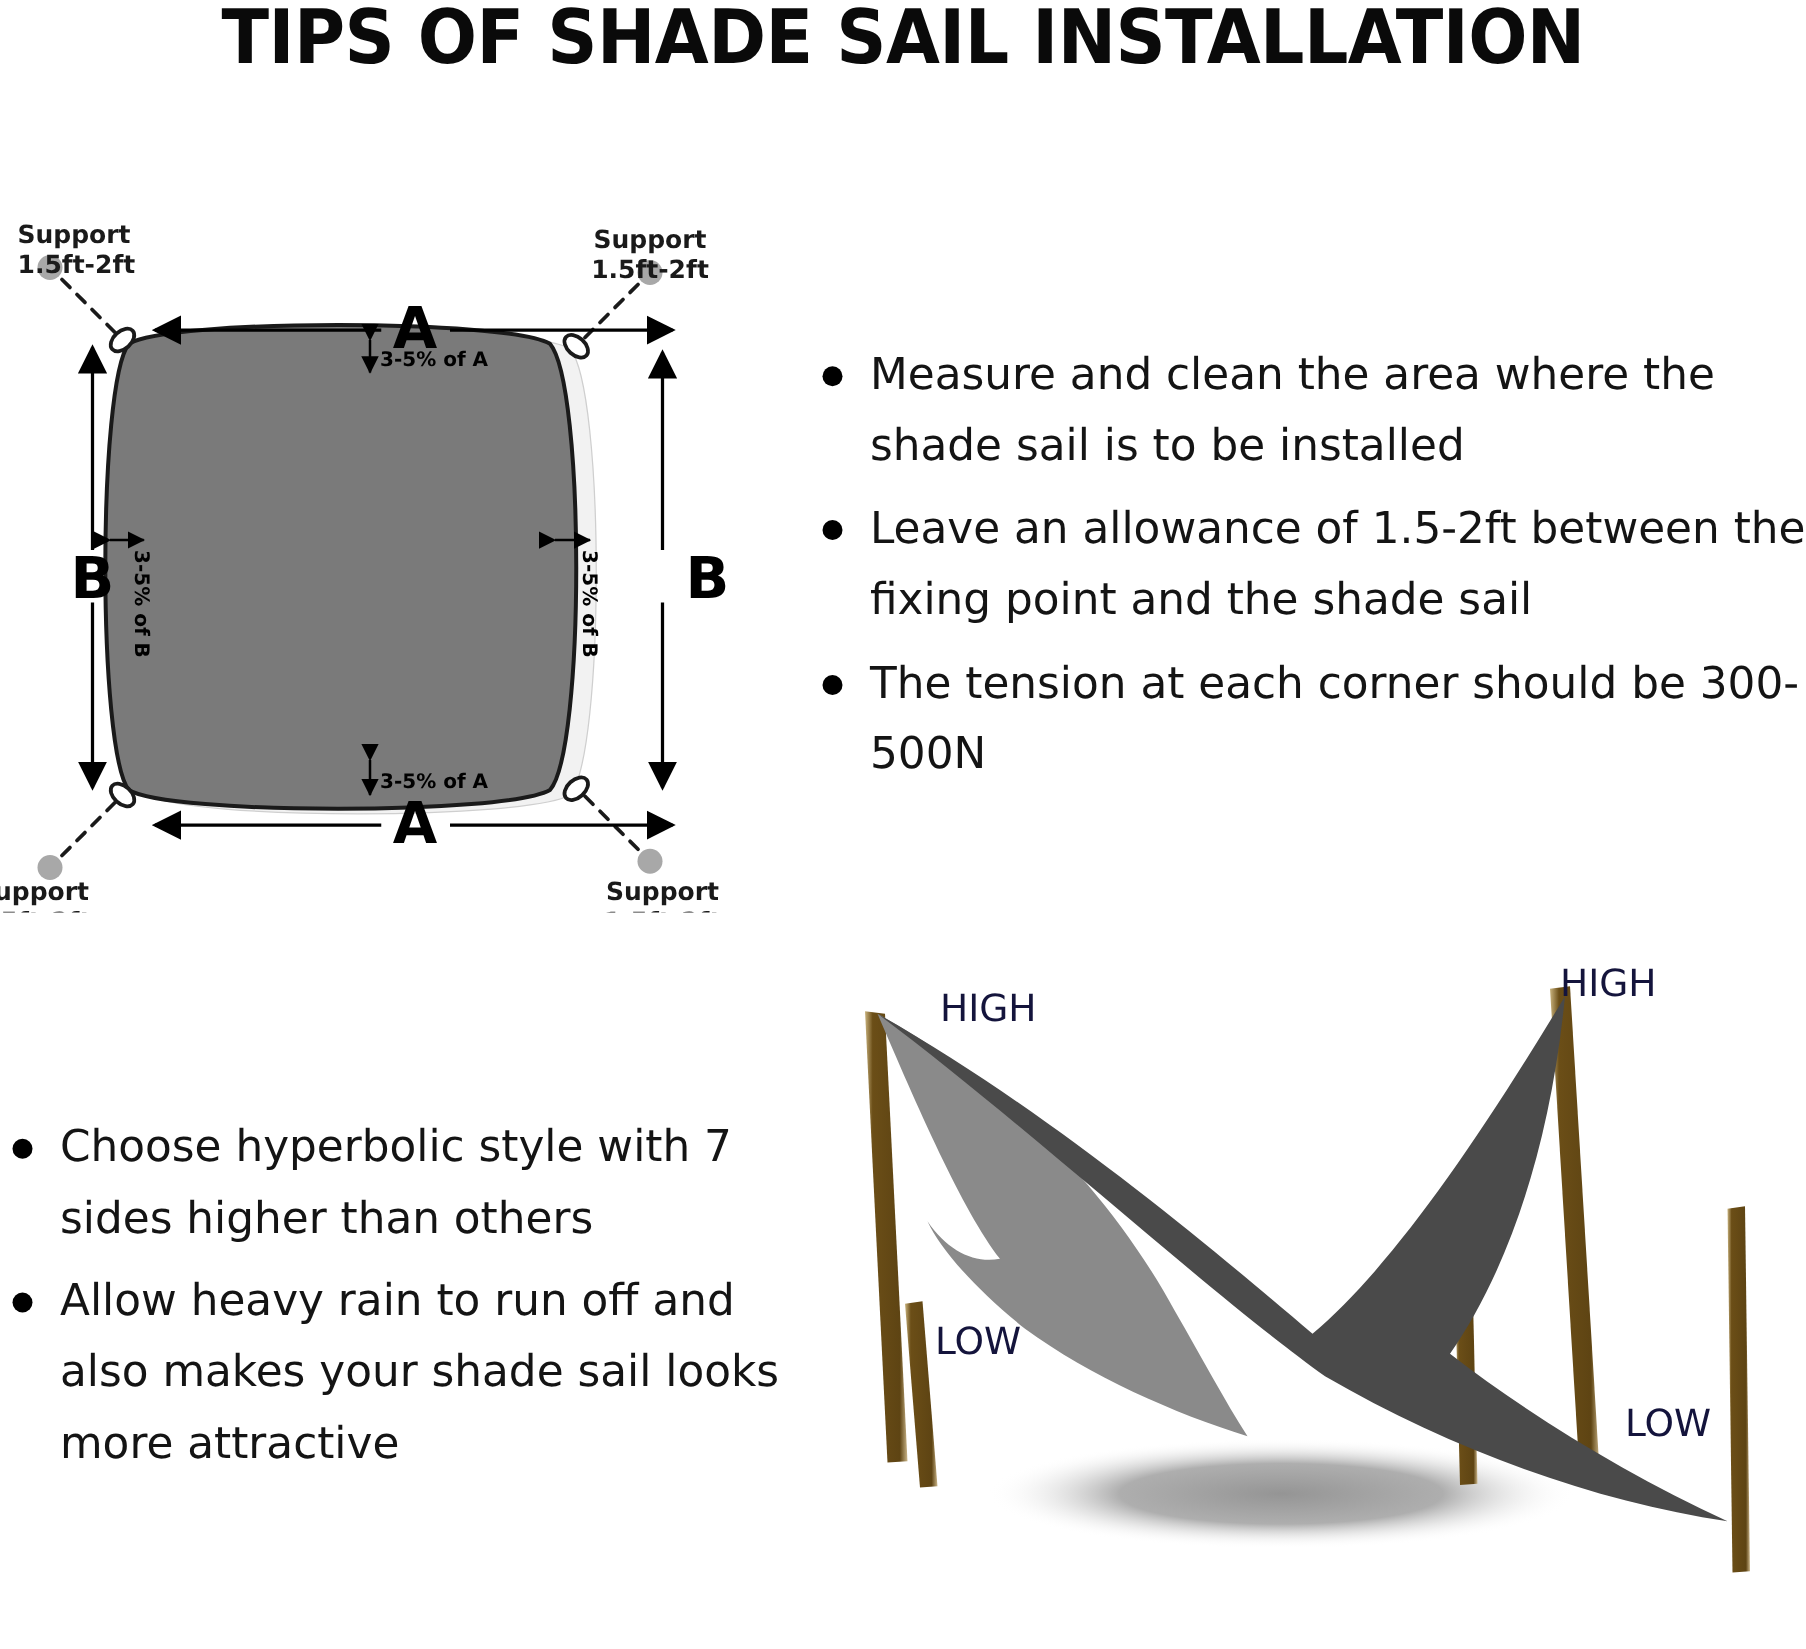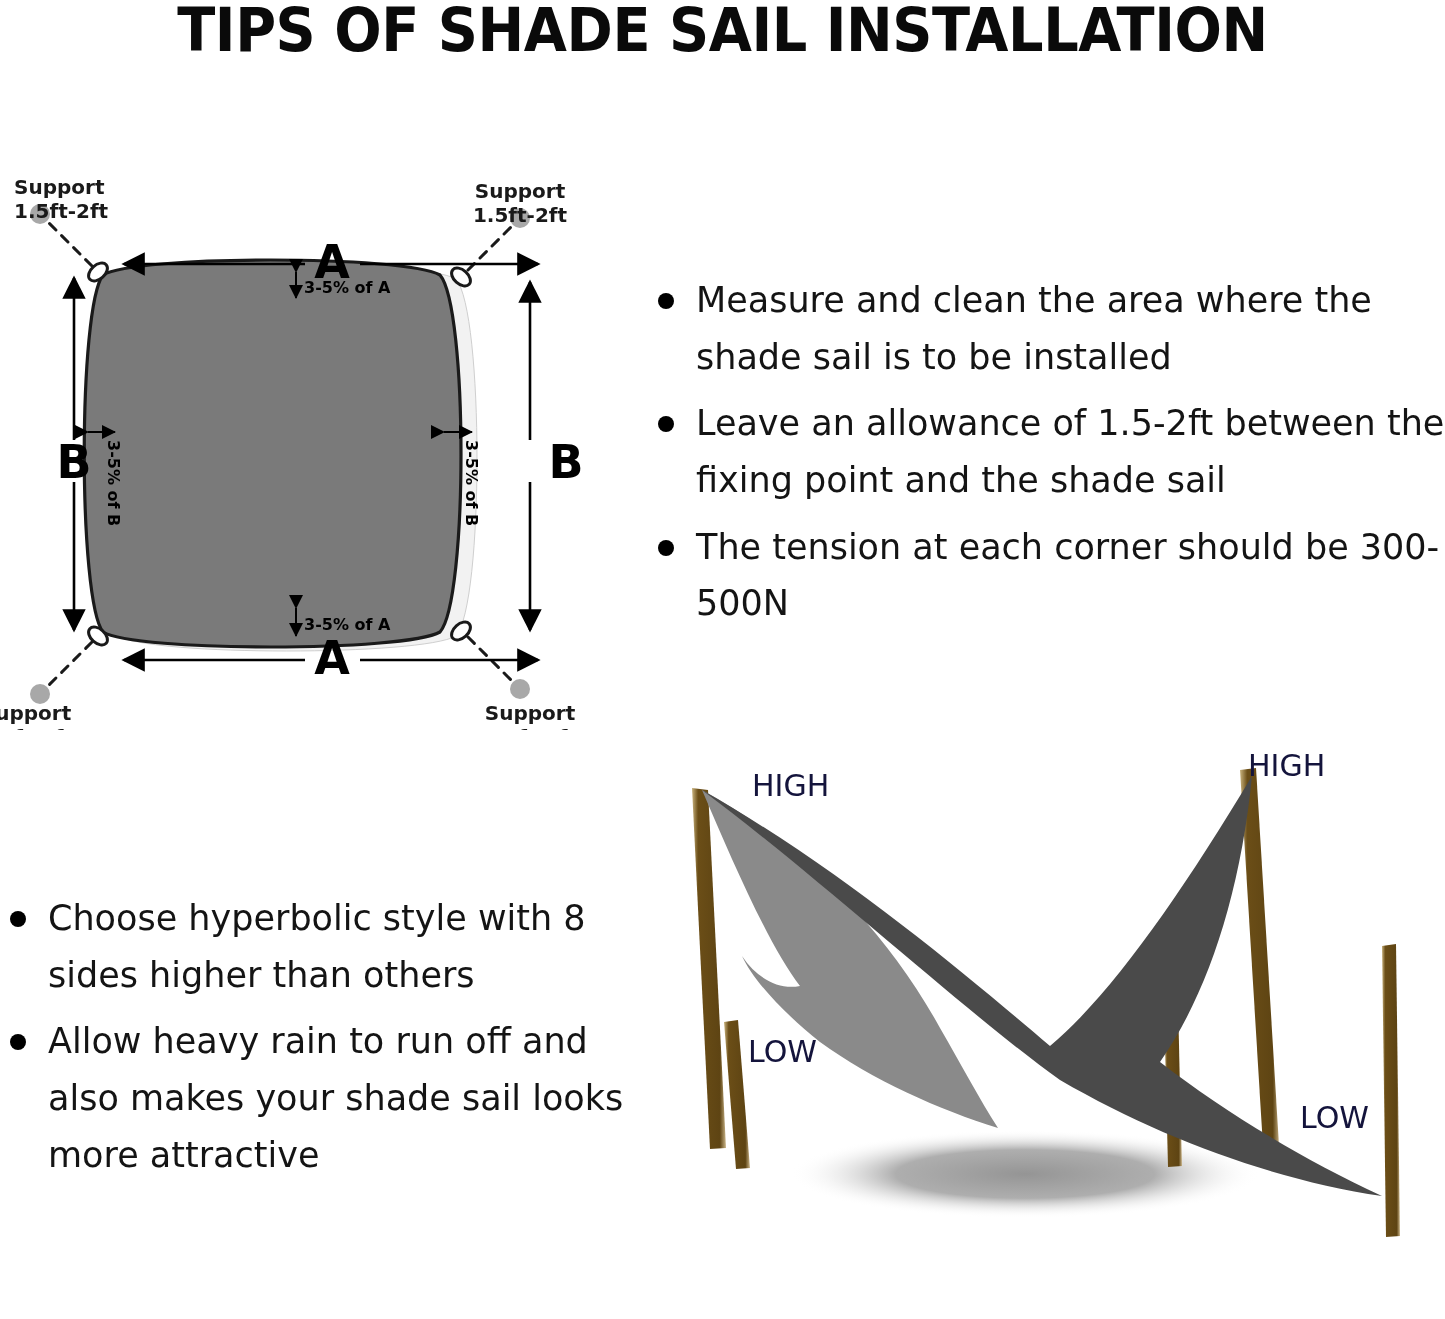--- a/index.html
+++ b/index.html
@@ -108,21 +108,21 @@
     font-weight: 400;
     color: #141414;
   }
   #tips-bottom li { padding-left: 52px; }
   #tips-bottom li .dot { left: 14px; width: 16px; height: 16px; top: 0.60em; }
 
   
   #sail-illustration {
     position: absolute;
     left: 640px;
-    top: 728px;
+    top: 749px;
     width: 805px;
     height: 549px;
   }
   #sail-illustration svg { display: block; }
 
   .hl-label {
     font-family: "DejaVu Sans", "Liberation Sans", sans-serif;
     font-weight: 400;
     font-size: 30px;
     fill: #14143c;
@@ -257,21 +257,21 @@
   </li>
   <li>
     <span class="dot"></span>
     <span class="txt">The tension at each corner should be 300-500N</span>
   </li>
 </ul>
 
 <ul id="tips-bottom" class="bullet-list">
   <li>
     <span class="dot"></span>
-    <span class="txt">Choose hyperbolic style with 8 sides higher than others</span>
+    <span class="txt">Choose hyperbolic style with 7 sides higher than others</span>
   </li>
   <li>
     <span class="dot"></span>
     <span class="txt">Allow heavy rain to run off and also makes your shade sail looks more attractive</span>
   </li>
 </ul>
 
 <div id="sail-illustration">
   <svg width="805" height="549" viewBox="0 0 805 549" xmlns="http://www.w3.org/2000/svg">
     <defs>

